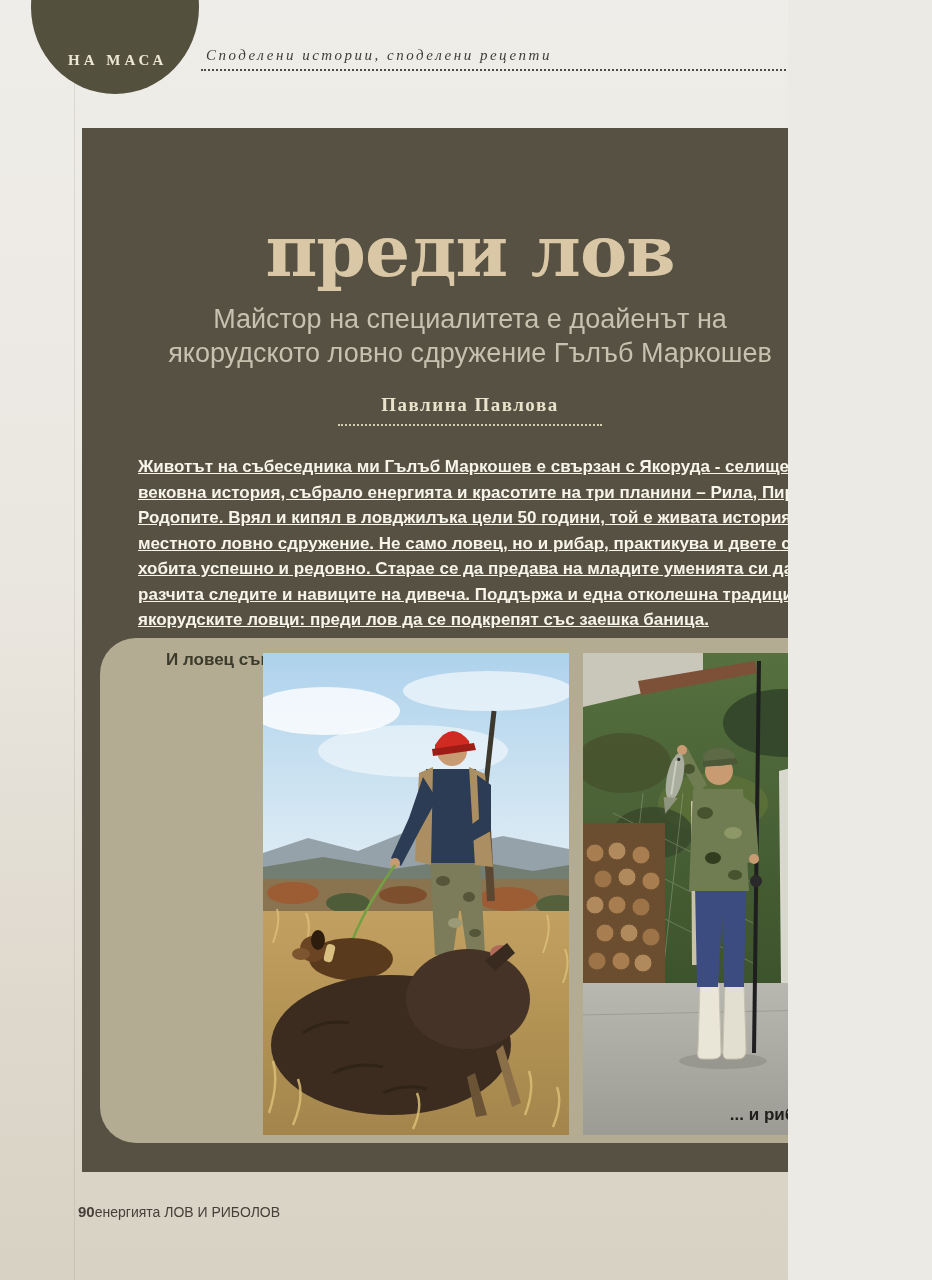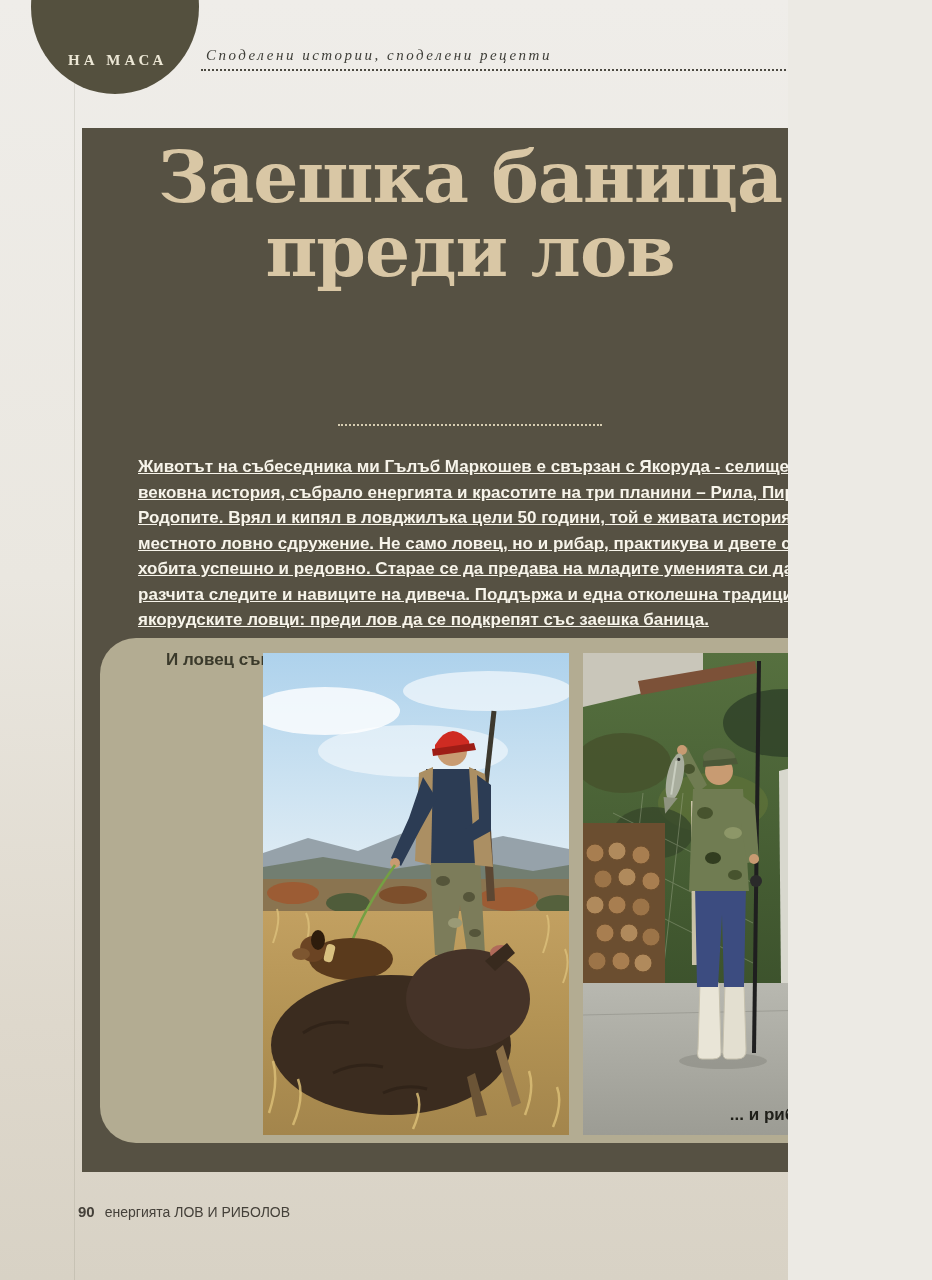--- a/index.html
+++ b/index.html
@@ -38,35 +38,40 @@
     background:var(--photo-box,#b3ac92);border-radius:36px 0 0 36px;}
   .caption-left{position:absolute;left:66px;top:12px;font-weight:bold;font-size:17px;color:#3b3a2b;}
   .photo{position:absolute;top:15px;overflow:hidden;}
   .photo-1{left:163px;width:306px;height:482px;}
   .photo-2{left:483px;width:280px;height:482px;}
   .caption-right{position:absolute;right:9px;bottom:10px;font-weight:bold;font-size:17px;color:#20201a;}
   svg{display:block;}
 
   
   .footer{position:absolute;left:78px;top:1203px;color:#45413a;font-size:14px;}
-  .pagenum{font-weight:bold;font-size:15px;margin-right:10px;}
+  .pagenum{font-weight:bold;font-size:15px;}
 </style>
 </head>
 <body>
 
 <div class="page">
   <div class="gutter"></div>
 
   <div class="badge-circle"></div>
   <div class="section-label">НА МАСА</div>
   <div class="tagline">Споделени истории, споделени рецепти</div>
   <div class="header-dots"></div>
 
   <div class="panel">
-    <h1 class="title"><span>Заешка баница</span><br><span>преди лов</span></h1>
+    <h1 class="title"><br><span>преди лов</span></h1>
+    <div class="subtitle">
+      <span>Майстор на специалитета е доайенът на</span>
+      <span>якорудското ловно сдружение Гълъб Маркошев</span>
+    </div>
+    <div class="author">Павлина Павлова</div>
     <div class="author-dots"></div>
     <p class="body-text">Животът на събеседника ми Гълъб Маркошев е свързан с Якоруда - селище с вековна история, събрало енергията и красотите на три планини – Рила, Пирин и Родопите. Врял и кипял в ловджилъка цели 50 години, той е живата история на местното ловно сдружение. Не само ловец, но и рибар, практикува и двете си хобита успешно и редовно. Старае се да предава на младите уменията си да разчита следите и навиците на дивеча. Поддържа и една отколешна традиция на якорудските ловци: преди лов да се подкрепят със заешка баница.</p>
   </div>
 
   <div class="photo-box">
     <div class="caption-left">И ловец съм...</div>
 
     <div class="photo photo-1">
       <svg viewBox="0 0 306 482" width="306" height="482">
         <defs>

